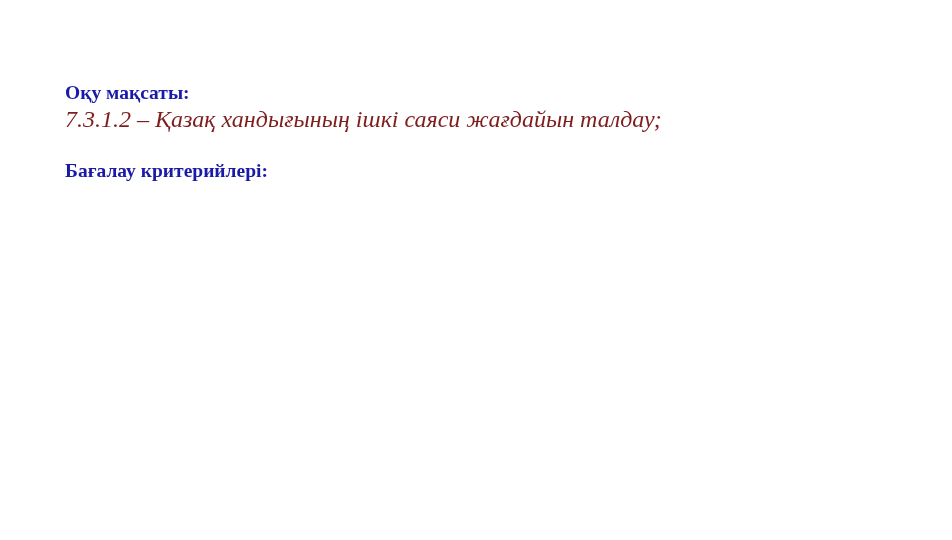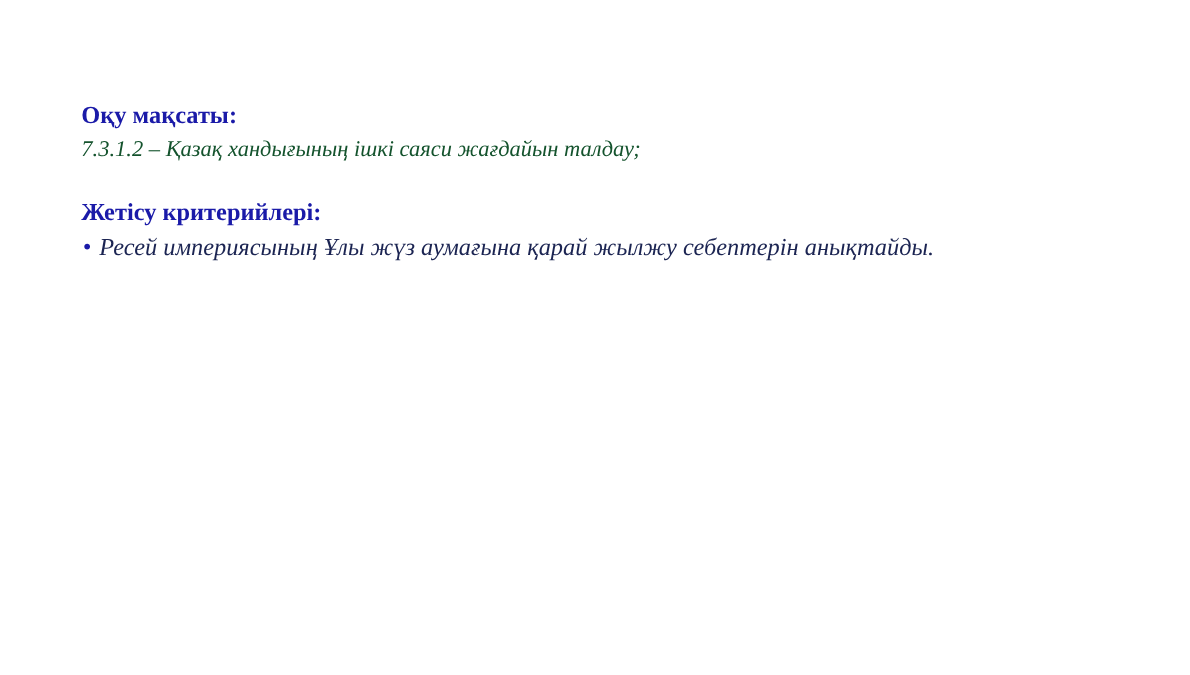--- a/index.html
+++ b/index.html
@@ -37,23 +37,23 @@
     line-height: 26px;
     color: #1a1aa8;
     white-space: nowrap;
     letter-spacing: 0px;
   }
 
   .lo-text {
     font-family: "Liberation Serif", "DejaVu Serif", serif;
     font-style: italic;
     font-weight: normal;
-    font-size: 18px;
+    font-size: 24px;
     line-height: 26px;
-    color: #14532d;
+    color: #7f1d1d;
     white-space: nowrap;
   }
 
   .spacer {
     height: 26px;
   }
 
   .crit-list {
     margin: 0;
     padding: 0;
@@ -85,23 +85,19 @@
 <div class="slide">
 
   <div class="content-block">
 
     <div class="lo-heading">Оқу мақсаты:</div>
 
     <div class="lo-text">7.3.1.2 – Қазақ хандығының ішкі саяси жағдайын талдау;</div>
 
     <div class="spacer"></div>
 
-    <div class="crit-heading">Жетісу критерийлері:</div>
+    <div class="crit-heading">Бағалау критерийлері:</div>
 
     <ul class="crit-list">
-      <li class="crit-item">
-        <span class="bullet-glyph">•</span>
-        <span>Ресей империясының Ұлы жүз аумағына қарай жылжу себептерін анықтайды.</span>
-      </li>
     </ul>
 
   </div>
 </div>
 
 </body></html>

